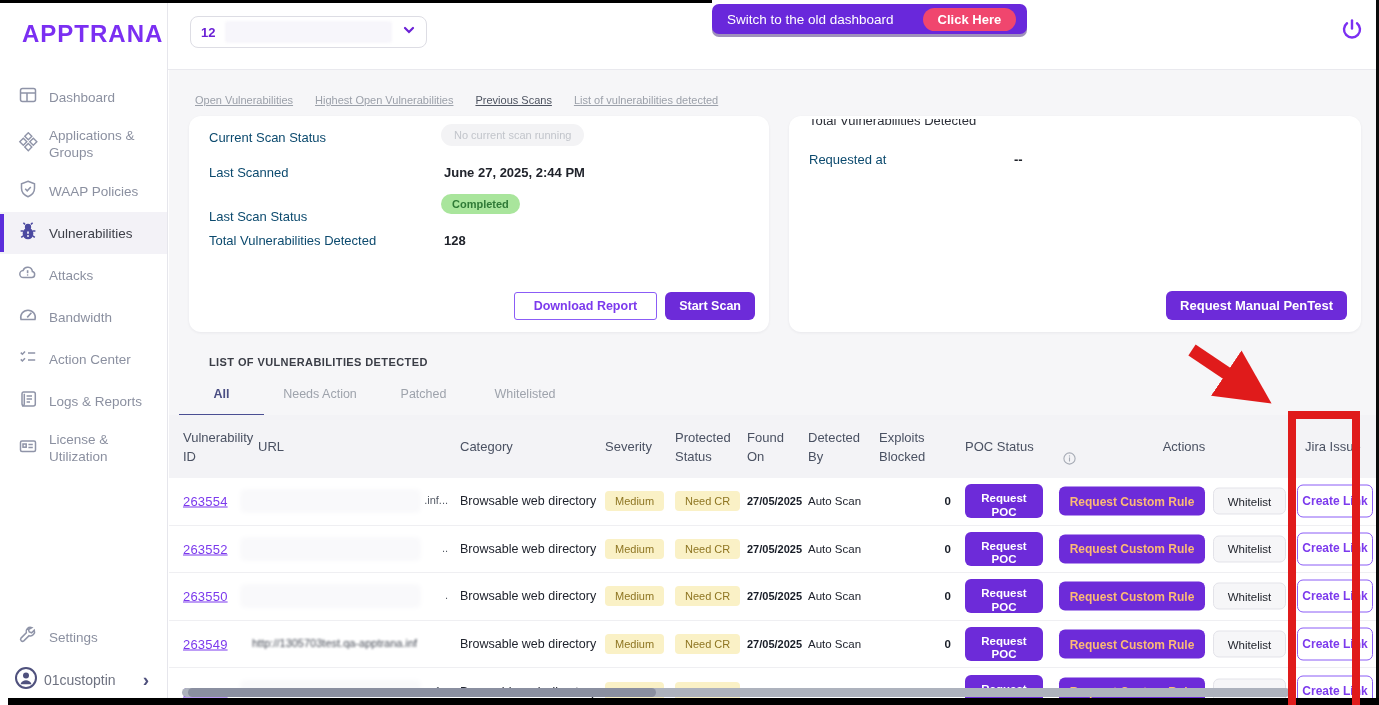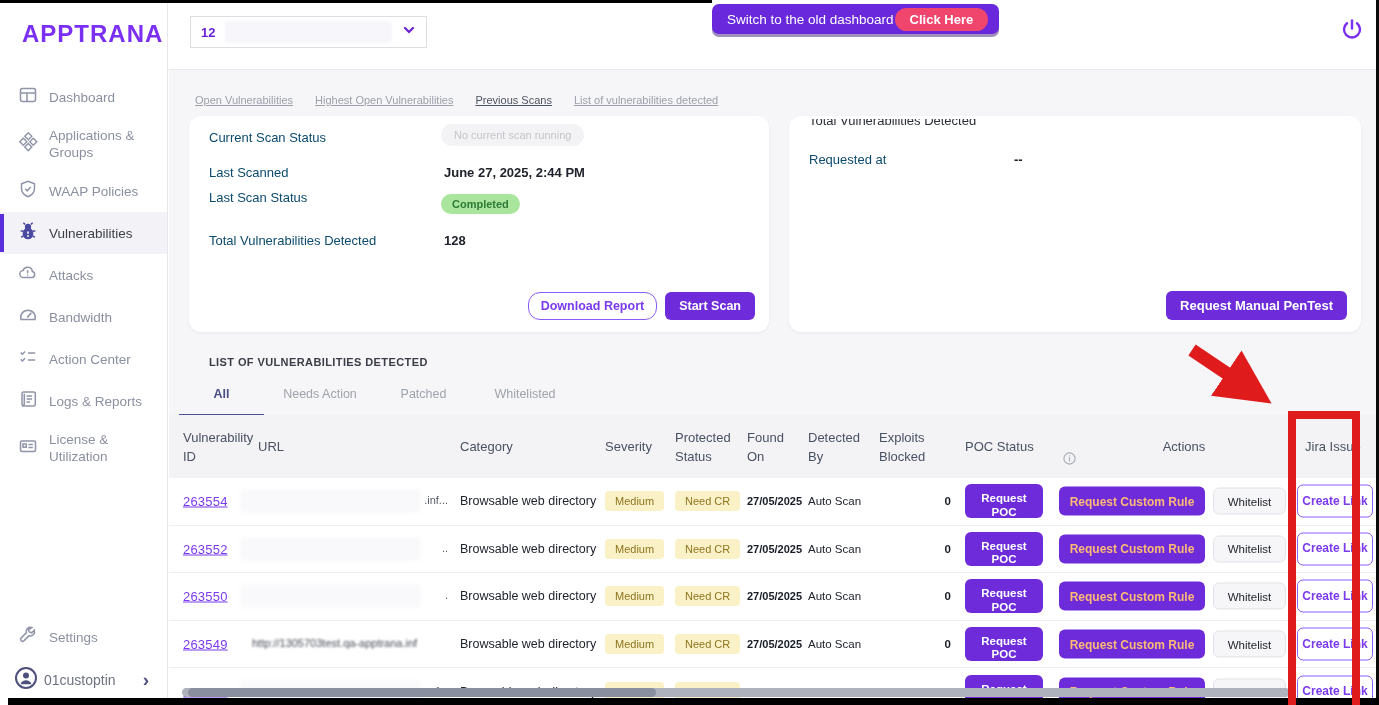--- a/index.html
+++ b/index.html
@@ -20,25 +20,25 @@
   .nav-item.active::before { content:""; position:absolute; left:0; top:2px; bottom:2px; width:4px; background:#5B2EDB; }
   .sidebar-footer { position:absolute; bottom:2px; left:0; right:0; }
   .account-item { display:flex; align-items:center; gap:6px; padding:8px 14px 10px 14px;
                   color:#6E7280; font-size:14px; cursor:pointer; }
   .account-item .chev { margin-left:auto; color:#4F517D; font-size:19px; font-weight:700; padding-right:4px; }
 
   
   .topbar { position:absolute; left:168px; top:0; width:1211px; height:70px; background:#fff;
             border-bottom:1px solid #E9E9EE; z-index:4; }
   .app-select { position:absolute; left:22px; top:16px; width:237px; height:32px; border:1px solid #DDDDE4;
-                border-radius:0; background:#fff; display:flex; align-items:center; padding:0 10px; cursor:pointer; }
+                border-radius:8px; background:#fff; display:flex; align-items:center; padding:0 10px; cursor:pointer; }
   .app-select .val { color:#6B21D6; font-weight:700; font-size:13px; }
   .app-select .redact { flex:1; height:22px; margin:0 10px; background:#F7F6FB; border-radius:3px; filter:blur(1px); }
   .banner { position:absolute; left:544px; top:4px; height:30px; background:#6928DB; border-radius:7px;
-            display:flex; align-items:center; gap:1px; padding:0 11px 0 15px;
+            display:flex; align-items:center; gap:29px; padding:0 11px 0 15px;
             box-shadow:0 3px 0 rgba(43,12,104,0.45); z-index:7; }
   .banner-text { color:#fff; font-size:13.5px; white-space:nowrap; }
   .banner-btn { background:#F0466E; color:#fff; font-size:13px; font-weight:700; border:none;
                 border-radius:14px; padding:4px 15px; cursor:pointer; }
   .power-btn { position:absolute; right:12px; top:16px; width:30px; height:30px; background:none; border:none; cursor:pointer; padding:0; }
 
   
   .content { position:absolute; left:169px; top:70px; width:1210px; height:635px; background:#F6F6F8; }
   .tab-links { position:absolute; left:26px; top:24px; display:flex; gap:22px; font-size:11px; color:#9CA1AA; }
   .tab-links a { color:inherit; text-decoration:underline; cursor:pointer; }
@@ -48,22 +48,22 @@
   .card.scan { left:20px; top:46px; width:580px; height:216px; }
   .card.pentest { left:620px; top:46px; width:572px; height:216px; }
   .kv-label { position:absolute; left:20px; font-size:13px; color:#0c4a6e; }
   .kv-value { position:absolute; left:255px; font-size:13px; color:#20232B; font-weight:600; }
   .pill-muted { position:absolute; left:252px; background:#F3F3F5; color:#C2C5CB; font-size:11px;
                 padding:5px 13px; border-radius:13px; }
   .pill-success { position:absolute; left:252px; background:#A9E59C; color:#2F7A36; font-size:11px;
                   font-weight:700; padding:4px 11px; border-radius:11px; }
   .scan-actions { position:absolute; right:14px; bottom:12px; display:flex; gap:8px; }
   .btn { cursor:pointer; }
-  .btn-outline-purple { border:1px solid #8B5CF6; color:#7C3AED; background:#fff; border-radius:12px;
-                        font-size:12.5px; font-weight:700; padding:6px 12px; font-family:inherit; }
+  .btn-outline-purple { border:1px solid #8B5CF6; color:#7C3AED; background:#fff; border-radius:3px;
+                        font-size:12.5px; font-weight:700; padding:6px 19px; font-family:inherit; }
   .btn-purple { background:#6D2BD9; color:#fff; border:none; border-radius:6px; font-size:12.5px;
                 font-weight:700; padding:7px 14px; font-family:inherit; }
   .clipped-title { position:absolute; left:20px; top:3px; height:11px; width:260px; overflow:hidden; }
   .clipped-title span { display:block; font-size:13px; color:#2B2E37; transform:translateY(-6px); }
   .pentest-btn { position:absolute; right:14px; bottom:12px; font-size:13px; }
 
   
   .section-title { position:absolute; left:40px; top:286px; font-size:11px; font-weight:700; color:#3A3D46; letter-spacing:0.4px; }
   .vtabs { position:absolute; left:10px; top:311px; display:flex; }
   .vtab { text-align:center; font-size:12.5px; color:#9EA3AC; padding:6px 0 13px 0; cursor:pointer; border-bottom:3px solid transparent; }
@@ -241,21 +241,21 @@
       <a>Highest Open Vulnerabilities</a>
       <a class="active">Previous Scans</a>
       <a>List of vulnerabilities detected</a>
     </div>
 
     <div class="card scan">
       <span class="kv-label" style="top:14px">Current Scan Status</span>
       <span class="pill-muted" style="top:8px">No current scan running</span>
       <span class="kv-label" style="top:49px">Last Scanned</span>
       <span class="kv-value" style="top:49px">June 27, 2025, 2:44 PM</span>
-      <span class="kv-label" style="top:74px">Last Scan Status</span>
+      <span class="kv-label" style="top:93px">Last Scan Status</span>
       <span class="pill-success" style="top:78px">Completed</span>
       <span class="kv-label" style="top:117px">Total Vulnerabilities Detected</span>
       <span class="kv-value" style="top:117px">128</span>
       <div class="scan-actions">
         <button class="btn btn-outline-purple">Download Report</button>
         <button class="btn btn-purple">Start Scan</button>
       </div>
     </div>
 
     <div class="card pentest">

